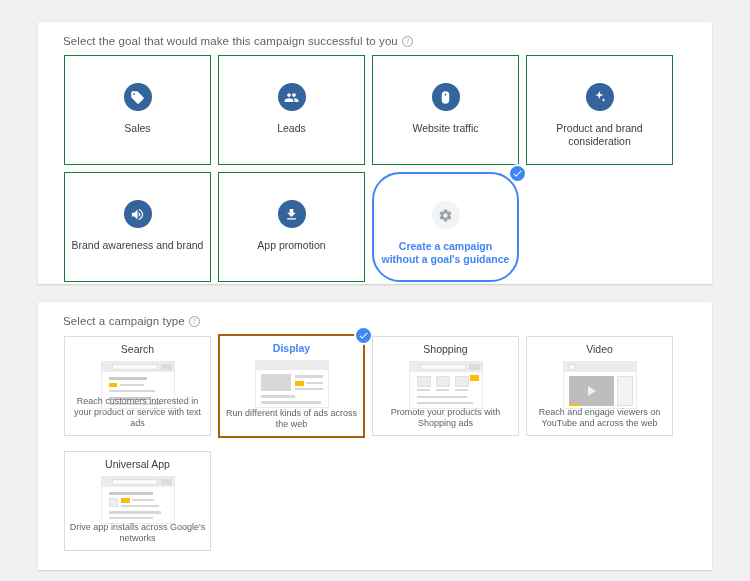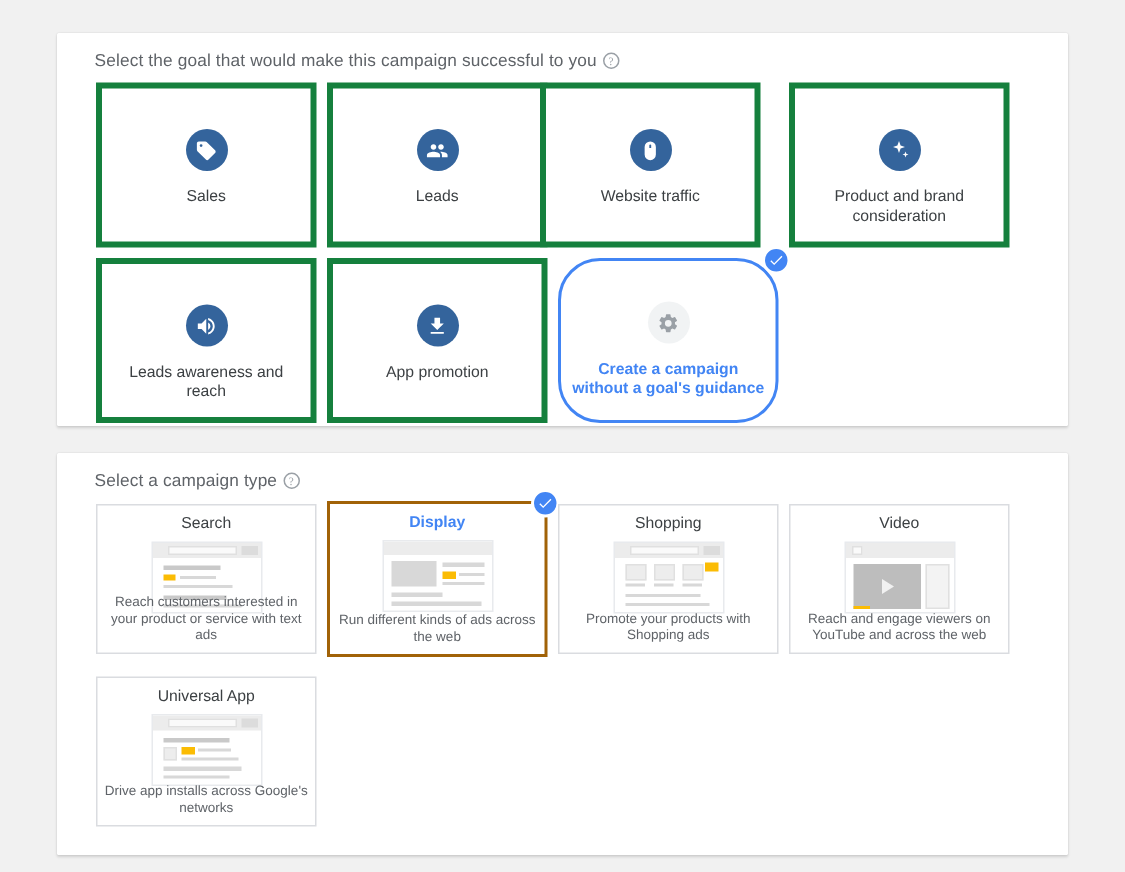--- a/index.html
+++ b/index.html
@@ -46,21 +46,21 @@
   }
 
   
   .goal-grid{
     position:absolute;
     left:64px;top:55px;
   }
   .goal-card{
     position:absolute;
     width:147px;height:110px;
-    border:4px solid #15803d;
+    border:1px solid #15803d;
     background:#fff;
     box-sizing:border-box;
     cursor:pointer;
   }
   .goal-card.selected{
     border:2px solid #4285f4;
   }
   .goal-icon{
     position:absolute;
     left:50%;top:27px;
@@ -167,21 +167,21 @@
 
     <div class="goal-card" style="left:154px;top:0px;">
       <div class="goal-icon">
         <svg width="15" height="15" viewBox="0 0 24 24" aria-hidden="true">
           <path fill="#ffffff" d="M16 11c1.66 0 2.99-1.34 2.99-3S17.66 5 16 5c-1.66 0-3 1.34-3 3s1.34 3 3 3zm-8 0c1.66 0 2.99-1.34 2.99-3S9.66 5 8 5C6.34 5 5 6.34 5 8s1.34 3 3 3zm0 2c-2.33 0-7 1.17-7 3.5V19h14v-2.5c0-2.33-4.67-3.5-7-3.5zm8 0c-.29 0-.62.02-.97.05 1.16.84 1.97 1.97 1.97 3.45V19h6v-2.5c0-2.33-4.67-3.5-7-3.5z"></path>
         </svg>
       </div>
       <div class="goal-label">Leads</div>
     </div>
 
-    <div class="goal-card" style="left:296px;top:0px;">
+    <div class="goal-card" style="left:308px;top:0px;">
       <div class="goal-icon">
         <svg width="15" height="15" viewBox="0 0 24 24" aria-hidden="true">
           <path fill="#ffffff" d="M12 2a6 6 0 0 0-6 6v8a6 6 0 0 0 12 0V8a6 6 0 0 0-6-6zm1 7h-2V6.2a1 1 0 0 1 2 0V9z"></path>
         </svg>
       </div>
       <div class="goal-label">Website traffic</div>
     </div>
 
     <div class="goal-card" style="left:462px;top:0px;">
       <div class="goal-icon">
@@ -192,21 +192,21 @@
       </div>
       <div class="goal-label">Product and brand consideration</div>
     </div>
 
     <div class="goal-card" style="left:0px;top:117px;">
       <div class="goal-icon">
         <svg width="15" height="15" viewBox="0 0 24 24" aria-hidden="true">
           <path fill="#ffffff" d="M3 9v6h4l5 5V4L7 9H3zm13.5 3A4.5 4.5 0 0 0 14 7.97v8.05A4.47 4.47 0 0 0 16.5 12zM14 3.23v2.06c2.89.86 5 3.54 5 6.71s-2.11 5.85-5 6.71v2.06c4.01-.91 7-4.49 7-8.77s-2.99-7.86-7-8.77z"></path>
         </svg>
       </div>
-      <div class="goal-label">Leads awareness and reach</div>
+      <div class="goal-label">Brand awareness and brand</div>
     </div>
 
     <div class="goal-card" style="left:154px;top:117px;">
       <div class="goal-icon">
         <svg width="15" height="15" viewBox="0 0 24 24" aria-hidden="true">
           <path fill="#ffffff" d="M19 9h-4V3H9v6H5l7 7 7-7zM5 18v2h14v-2H5z"></path>
         </svg>
       </div>
       <div class="goal-label">App promotion</div>
     </div>

